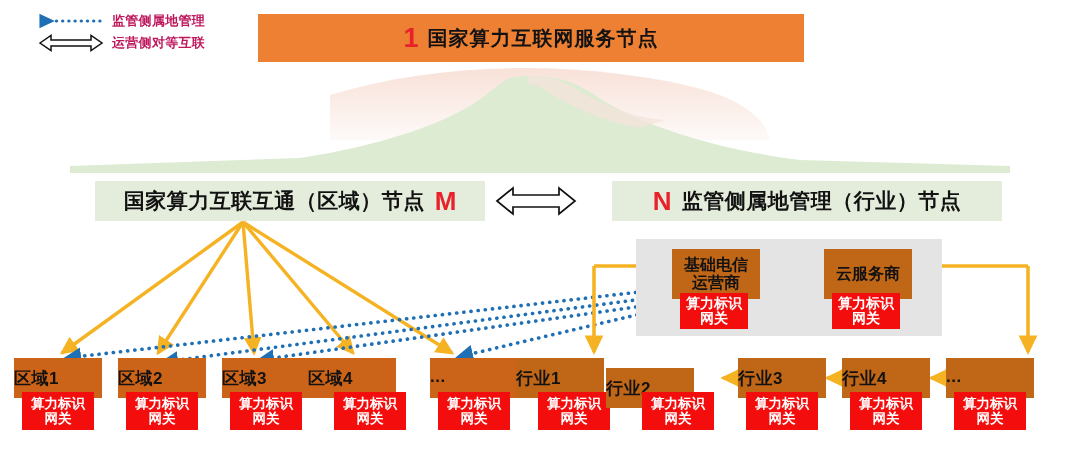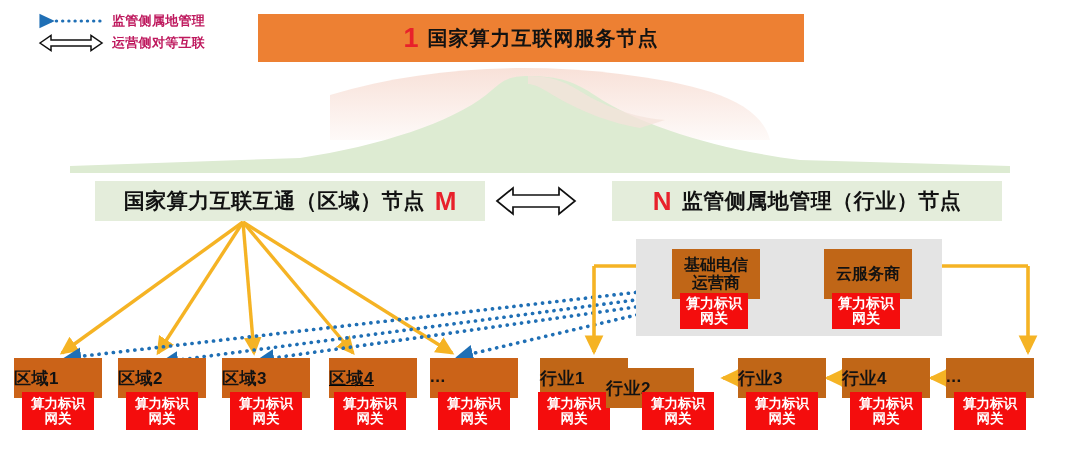--- a/index.html
+++ b/index.html
@@ -213,33 +213,33 @@
       </div>
       <div class="leaf-gw" style="left: 126px;">
         <span class="leaf-gw-label"><span>算力标识</span><br><span>网关</span></span>
       </div>
       <div class="leaf leaf-region" style="left: 222px;">
         <span class="leaf-label">区域3</span>
       </div>
       <div class="leaf-gw" style="left: 230px;">
         <span class="leaf-gw-label"><span>算力标识</span><br><span>网关</span></span>
       </div>
-      <div class="leaf leaf-region" style="left: 329px; text-decoration: underline;">
+      <div class="leaf leaf-region" style="left: 308px;">
         <span class="leaf-label">区域4</span>
       </div>
       <div class="leaf-gw" style="left: 334px;">
         <span class="leaf-gw-label"><span>算力标识</span><br><span>网关</span></span>
       </div>
       <div class="leaf leaf-region" style="left: 430px;">
         <span class="leaf-label">...</span>
       </div>
       <div class="leaf-gw" style="left: 438px;">
         <span class="leaf-gw-label"><span>算力标识</span><br><span>网关</span></span>
       </div>
-      <div class="leaf leaf-industry" style="left: 540px;">
+      <div class="leaf leaf-industry" style="left: 516px;">
         <span class="leaf-label">行业1</span>
       </div>
       <div class="leaf-gw" style="left: 538px;">
         <span class="leaf-gw-label"><span>算力标识</span><br><span>网关</span></span>
       </div>
       <div class="leaf leaf-industry" style="left: 606px; margin-top: 10px;">
         <span class="leaf-label">行业2</span>
       </div>
       <div class="leaf-gw" style="left: 642px;">
         <span class="leaf-gw-label"><span>算力标识</span><br><span>网关</span></span>

